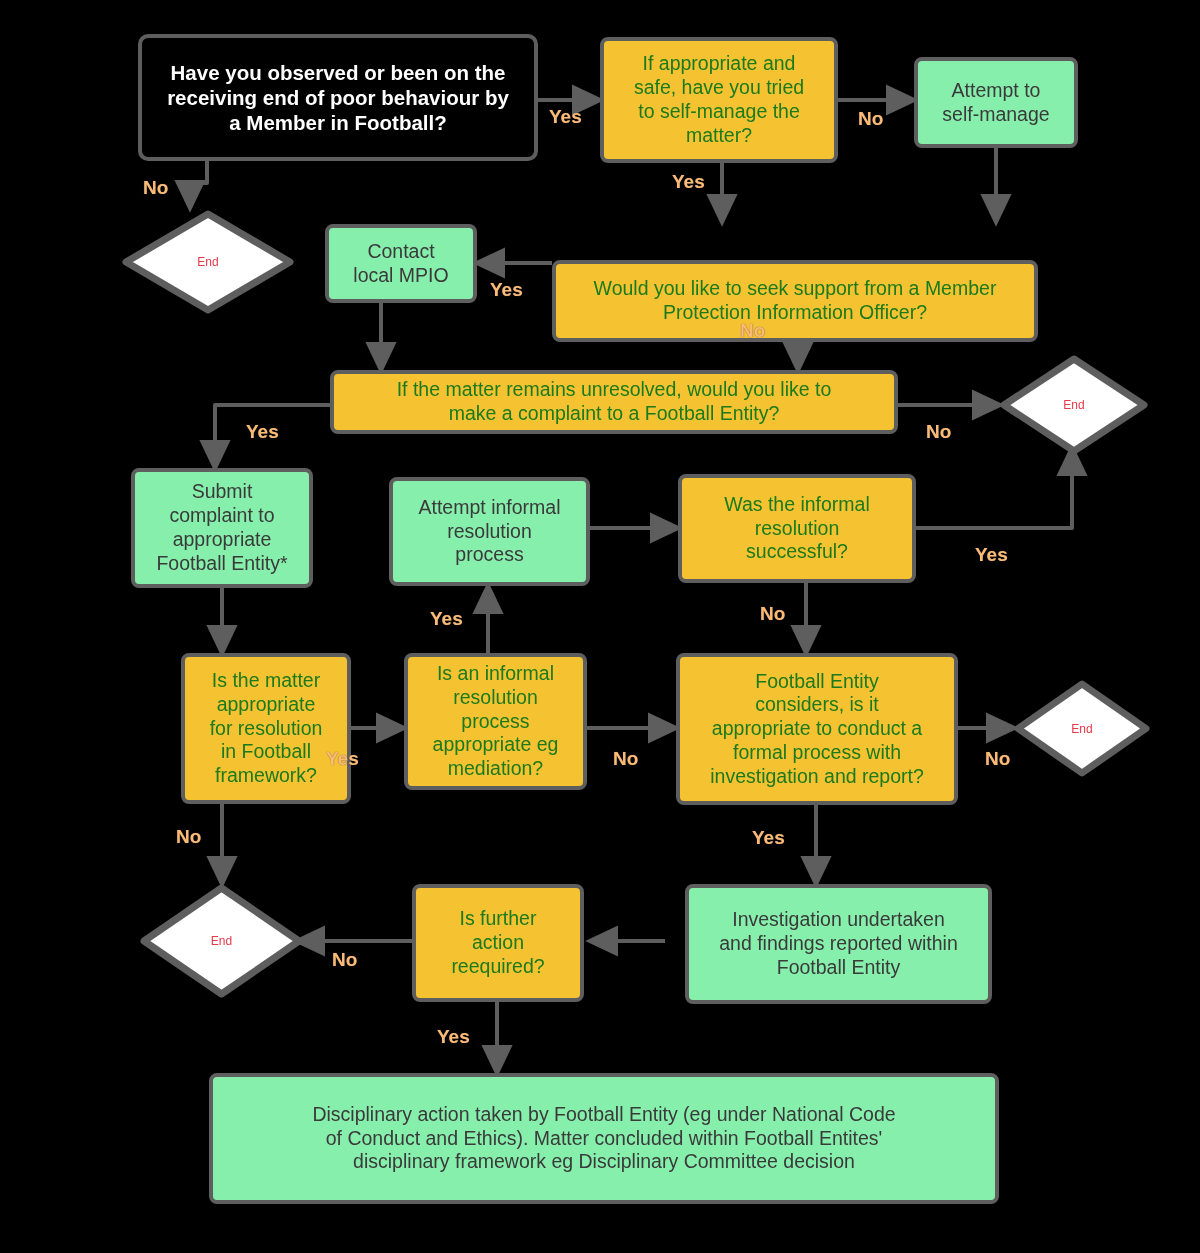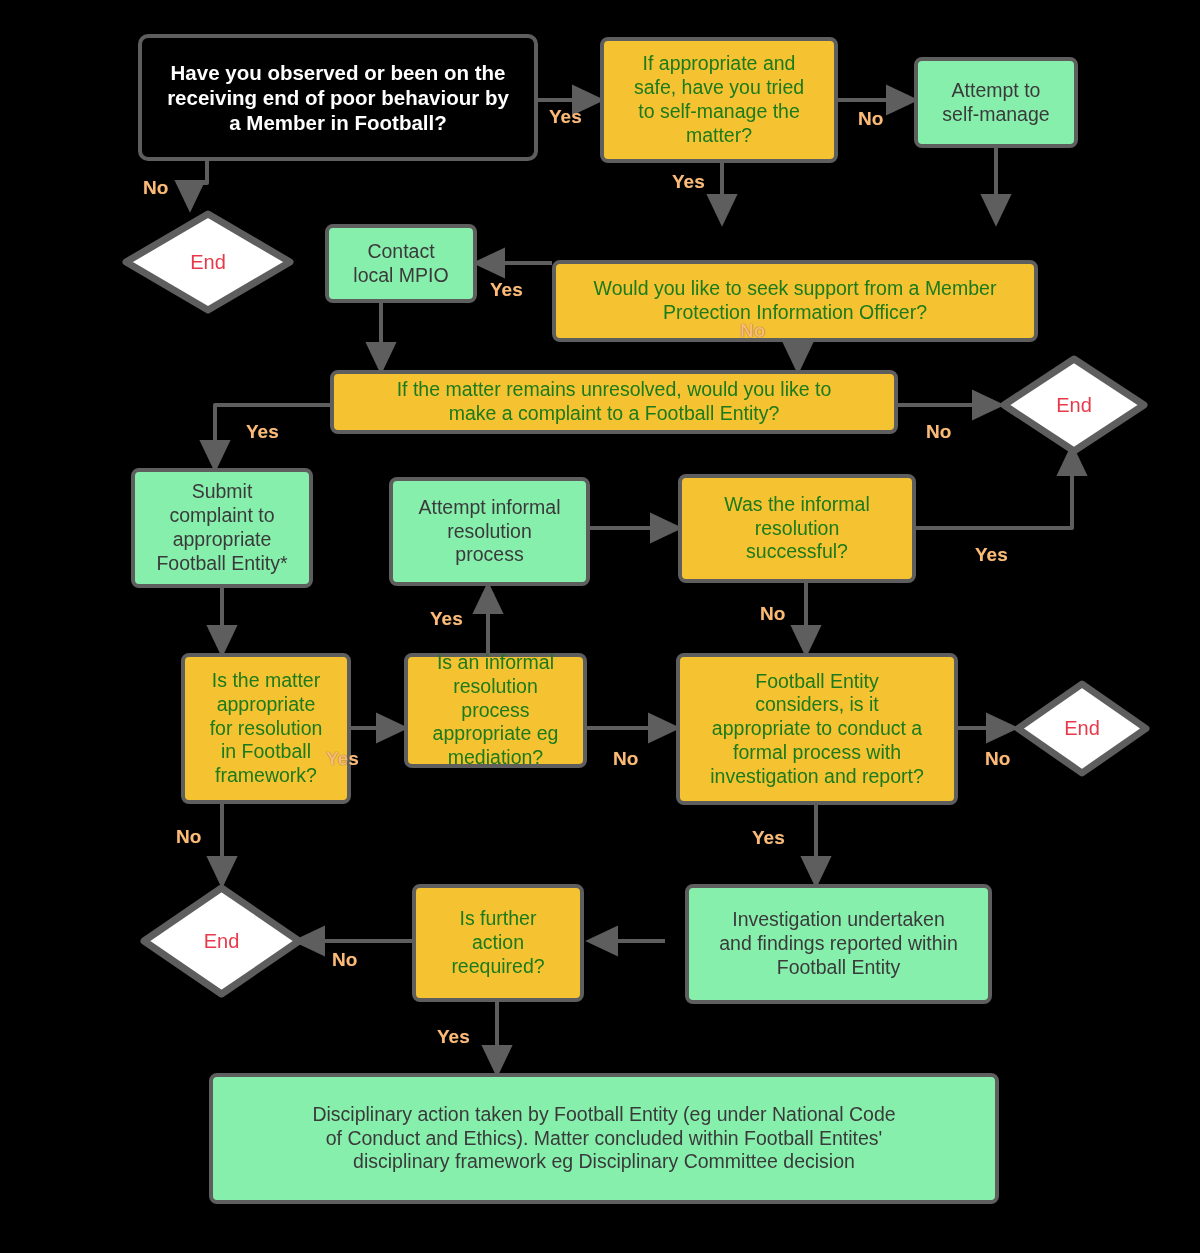--- a/index.html
+++ b/index.html
@@ -55,21 +55,21 @@
     justify-content: center;
   }
   .terminator .dia {
     position: absolute;
     inset: 0;
   }
   .terminator .dia-label {
     position: relative;
     z-index: 2;
     color: #e8394a;
-    font-size: 20px;
+    font-size: 12px;
     font-family: "Liberation Sans", sans-serif;
   }
   .edge-label {
     position: absolute;
     color: #fdba74;
     font-size: 19px;
     font-weight: bold;
     font-family: "Liberation Sans", sans-serif;
     white-space: nowrap;
     text-shadow: 0 0 1px #4a4a4a;
@@ -191,21 +191,21 @@
   <div class="node decision" style="left:678px; top:474px; width:238px; height:109px;">Was the informal
 resolution
 successful?</div>
 
   <div class="node decision" style="left:137px; top:653px; width:170px; height:151px;margin-left:44px;">Is the matter
 appropriate
 for resolution
 in Football
 framework?</div>
 
-  <div class="node decision" style="left:404px; top:653px; width:183px; height:115px;">Is an informal
+  <div class="node decision" style="left:404px; top:653px; width:183px; height:137px;">Is an informal
 resolution
 process
 appropriate eg
 mediation?</div>
 
   <div class="node decision" style="left:676px; top:653px; width:282px; height:152px;">Football Entity
 considers, is it
 appropriate to conduct a
 formal process with
 investigation and report?</div>

